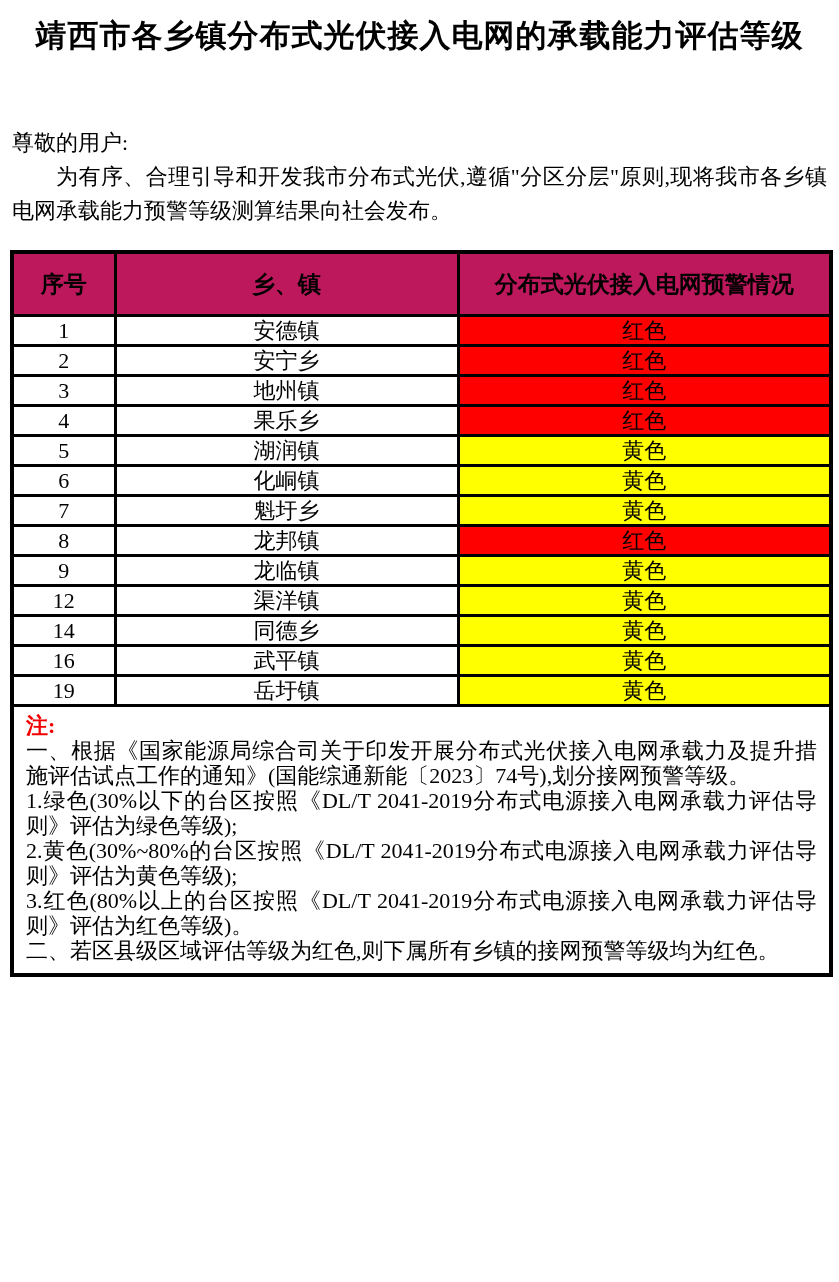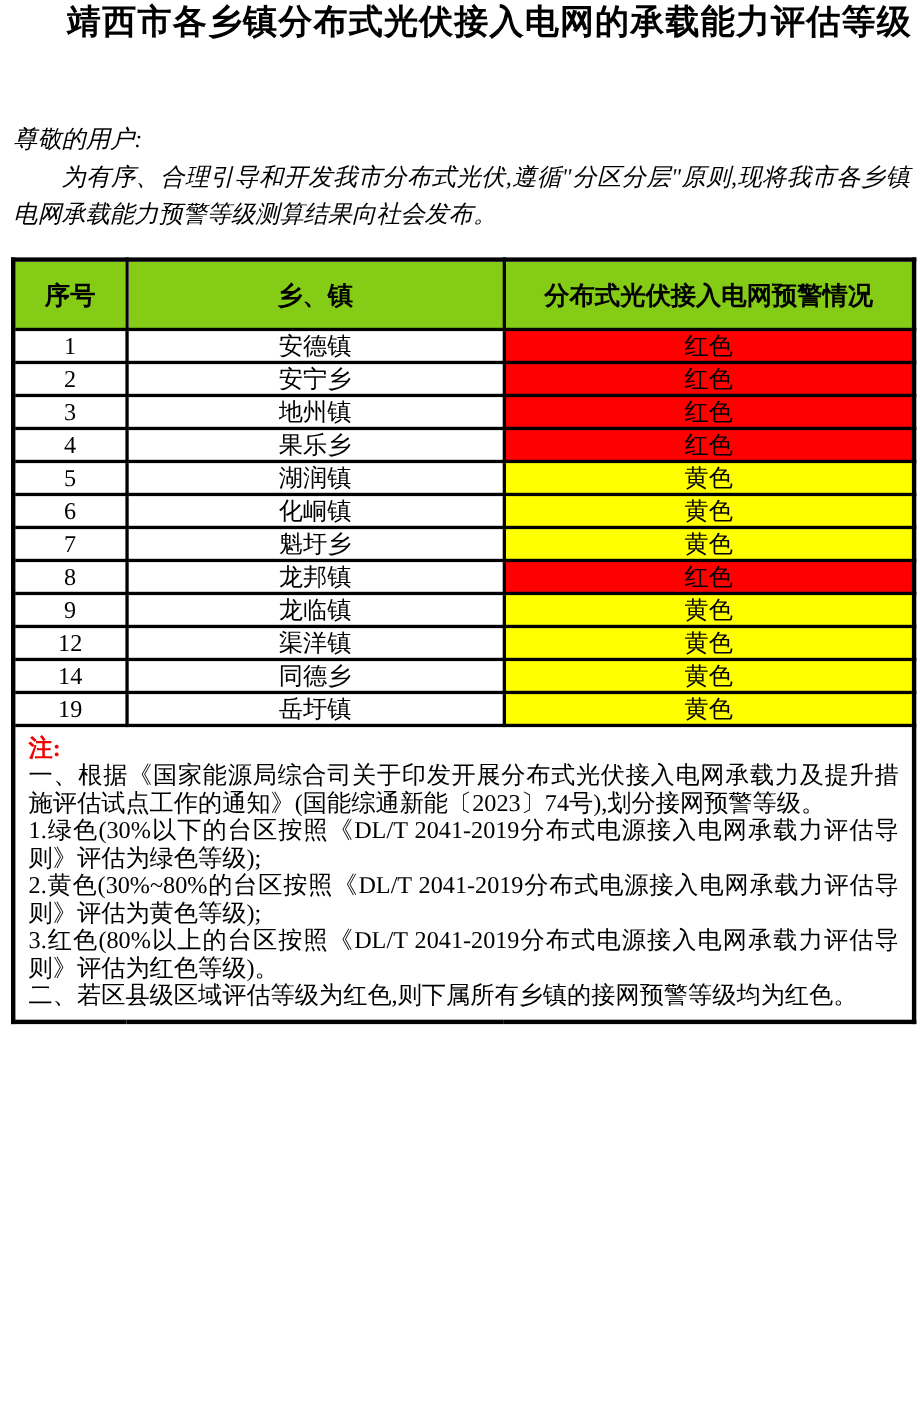--- a/index.html
+++ b/index.html
@@ -8,32 +8,31 @@
     background: #ffffff;
   }
   body {
     width: 839px;
     height: 1282px;
     overflow: hidden;
     font-family: "Liberation Serif", "DejaVu Serif", serif;
     color: #000000;
   }
   .page-title {
-    margin: 0 10px 0 10px;
-    text-align: right;
+    margin: 16px 10px 0 10px;
+    text-align: center;
     font-size: 31px;
     font-weight: bold;
     letter-spacing: 1px;
     line-height: 40px;
   }
   .intro-block {
     margin: 70px 12px 0 12px;
     font-size: 22px;
     line-height: 34px;
-    font-style: italic;
   }
   .greeting {
     margin: 0;
   }
   .intro-text {
     margin: 0;
     text-indent: 2em;
     text-align: justify;
   }
   table.warning-table {
@@ -51,21 +50,21 @@
     overflow: hidden;
     white-space: nowrap;
   }
   .warning-table col.c-index { width: 103px; }
   .warning-table col.c-town  { width: 343px; }
   .warning-table col.c-status{ width: 373px; }
   .warning-table thead th {
     height: 58px;
     font-size: 23px;
     font-weight: bold;
-    background: #84cc16;
+    background: #be185d;
   }
   .warning-table tbody td {
     height: 25px;
     font-size: 22px;
     line-height: 25px;
   }
   .notes-cell {
     text-align: left !important;
     vertical-align: top !important;
     white-space: normal !important;
@@ -155,20 +154,25 @@
         <td>12</td>
         <td>渠洋镇</td>
         <td style="background: rgb(255, 255, 0);">黄色</td>
       </tr>
       <tr>
         <td>14</td>
         <td>同德乡</td>
         <td style="background: rgb(255, 255, 0);">黄色</td>
       </tr>
       <tr>
+        <td>16</td>
+        <td>武平镇</td>
+        <td style="background: rgb(255, 255, 0);">黄色</td>
+      </tr>
+      <tr>
         <td>19</td>
         <td>岳圩镇</td>
         <td style="background: rgb(255, 255, 0);">黄色</td>
       </tr>
     </tbody>
   <tbody>
     <tr>
       <td class="notes-cell" colspan="3">
         <p class="notes-label" style="color: rgb(242, 0, 0);">注:</p>
         <p>一、根据《国家能源局综合司关于印发开展分布式光伏接入电网承载力及提升措施评估试点工作的通知》(国能综通新能〔2023〕74号),划分接网预警等级。</p>

